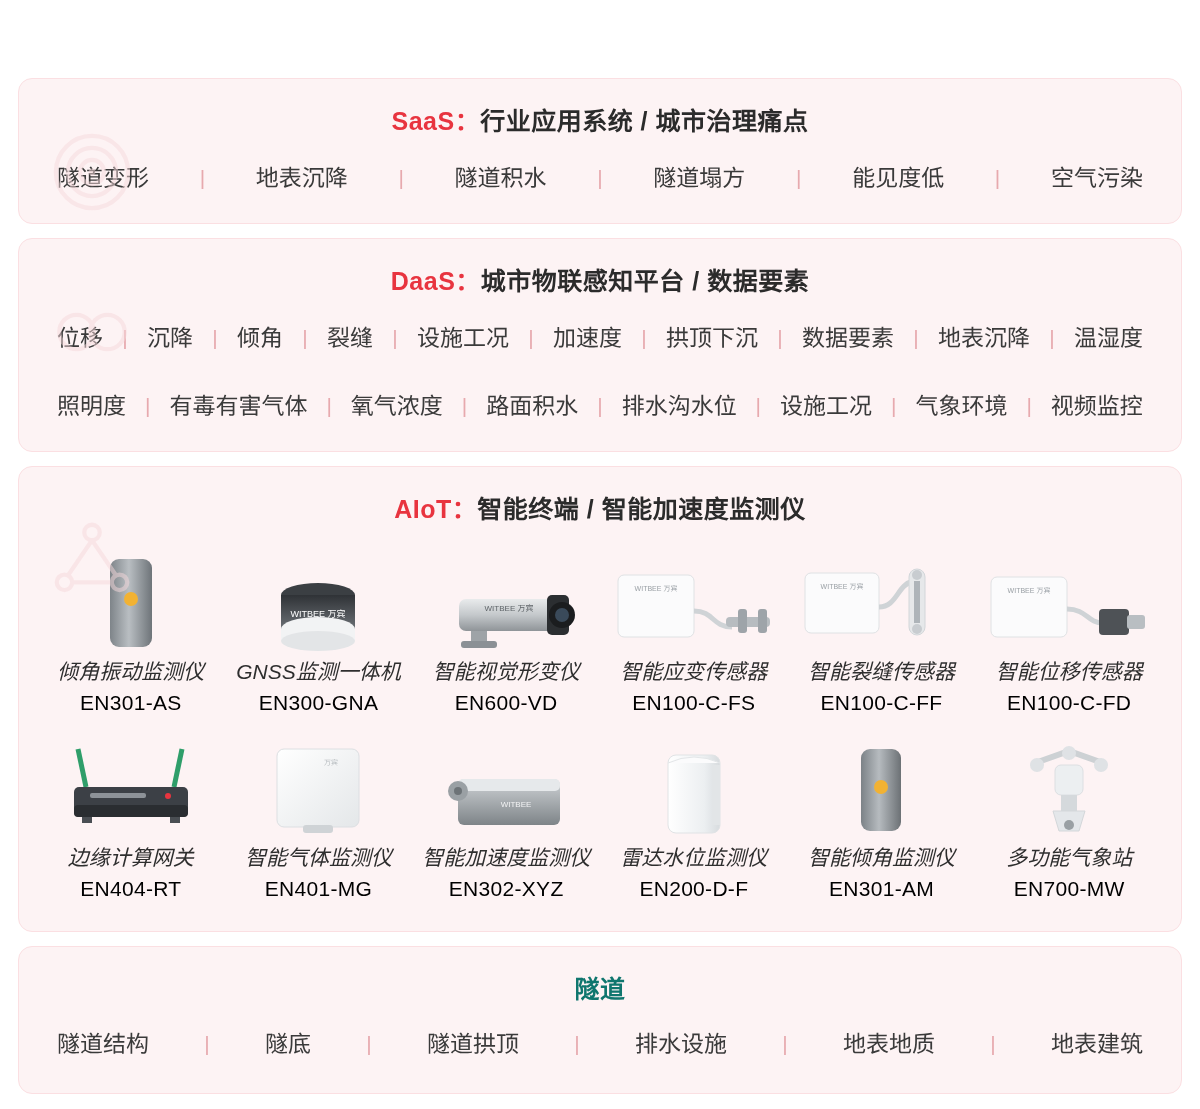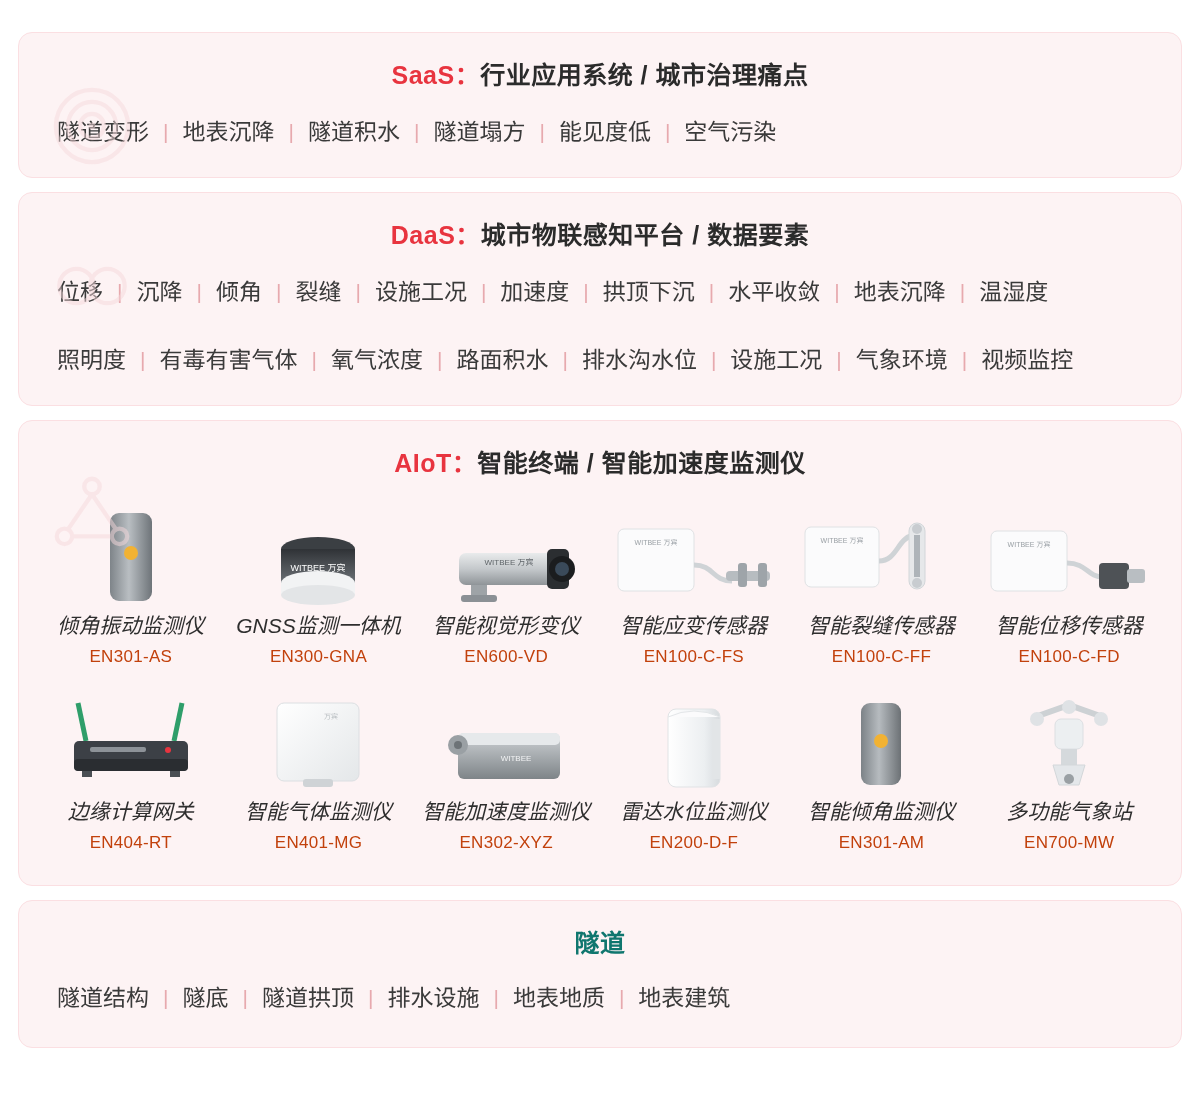--- a/index.html
+++ b/index.html
@@ -9,21 +9,21 @@
     font-family: "Liberation Sans", sans-serif;
   }
   body {
     width: 1200px; height: 1109px;
     position: relative;
     overflow: hidden;
   }
   .page {
     position: relative;
     width: 1200px;
-    padding: 32px 18px 0 18px;
+    padding: 78px 18px 0 18px;
     border-radius: 26px;
   }
   .card {
     position: relative;
     background: #fdf3f4;
     border: 1px solid #fbdfe2;
     border-radius: 14px;
     margin-bottom: 14px;
     overflow: hidden;
   }
@@ -35,21 +35,21 @@
     padding: 22px 10px 6px 10px;
     letter-spacing: .5px;
   }
   .card-title .sub {
     color: #2b2b2b;
     font-weight: bold;
   }
   .tag-row {
     display: flex;
     flex-wrap: wrap;
-    justify-content: flex-start;
+    justify-content: space-between;
     align-items: center;
     padding: 12px 24px 22px 24px;
     font-size: 23px;
     color: #3a3a3a;
   }
   .tag-row.second { padding-top: 0; }
   .tag {
     padding: 0 14px;
     white-space: nowrap;
     line-height: 46px;
@@ -92,22 +92,22 @@
   }
   .dev-art svg { display: block; }
   .dev-name {
     font-size: 21px;
     color: #2e2e2e;
     line-height: 30px;
     white-space: nowrap;
     font-style: italic;
   }
   .dev-model {
-    font-size: 17px;
-    color: #c2410c;
+    font-size: 21px;
+    color: #000000;
     line-height: 32px;
     letter-spacing: .3px;
   }
 
   .footer-card .card-title { padding-bottom: 4px; }
   .footer-card .tag-row { padding-bottom: 26px; }
 </style>
 </head>
 <body>
 
@@ -158,21 +158,21 @@
       <span class="tag">倾角</span>
       <span class="sep">|</span>
       <span class="tag">裂缝</span>
       <span class="sep">|</span>
       <span class="tag">设施工况</span>
       <span class="sep">|</span>
       <span class="tag">加速度</span>
       <span class="sep">|</span>
       <span class="tag">拱顶下沉</span>
       <span class="sep">|</span>
-      <span class="tag">水平收敛</span>
+      <span class="tag">数据要素</span>
       <span class="sep">|</span>
       <span class="tag">地表沉降</span>
       <span class="sep">|</span>
       <span class="tag">温湿度</span>
     </div>
     <div class="tag-row second">
       <span class="tag">照明度</span>
       <span class="sep">|</span>
       <span class="tag">有毒有害气体</span>
       <span class="sep">|</span>

